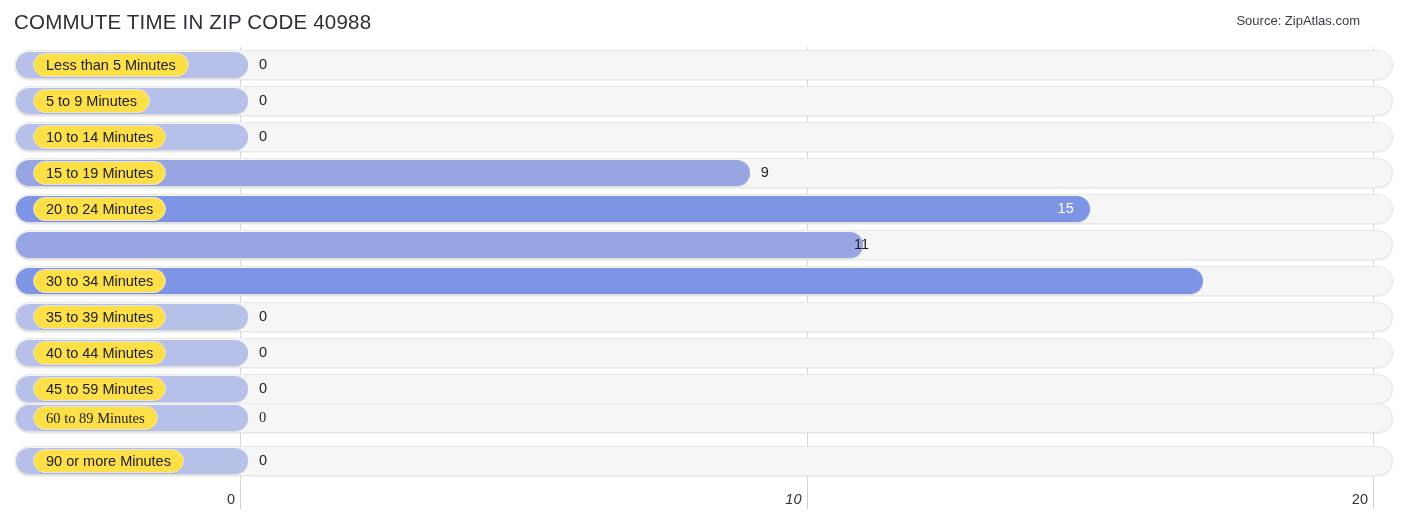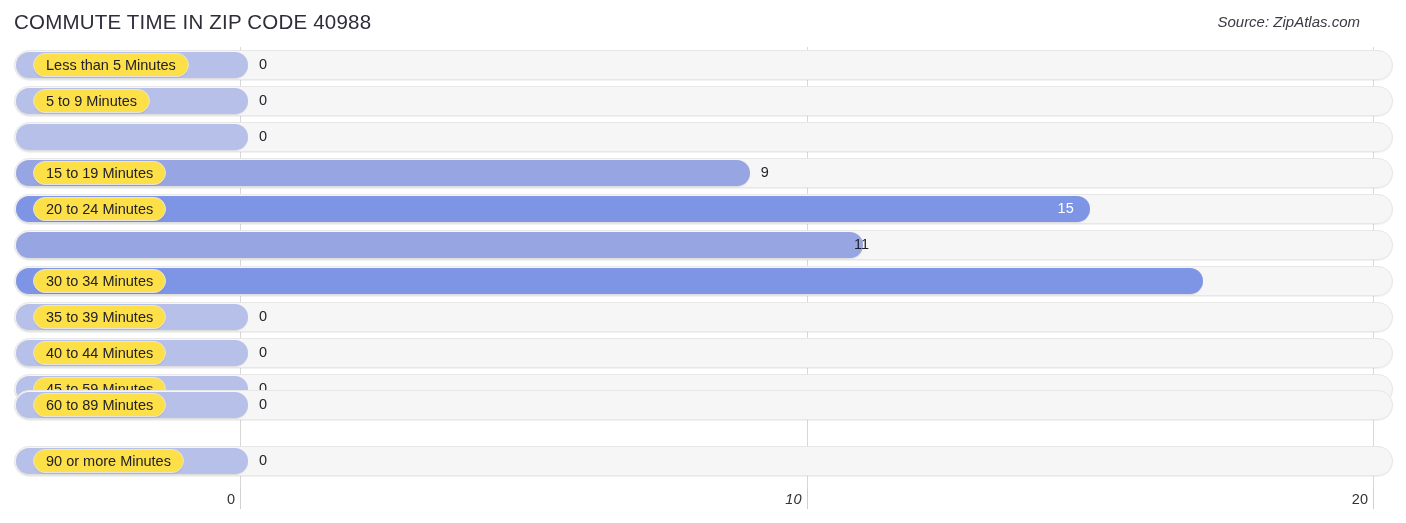--- a/index.html
+++ b/index.html
@@ -29,22 +29,21 @@
     font-size: 20.5px;
     letter-spacing: 0.2px;
     color: #2e2e38;
     font-weight: 400;
     white-space: nowrap;
   }
   #source-label {
     position: absolute;
     right: 12px;
     top: 13px;
-    font-size: 15px;
-    font-style: italic;
+    font-size: 13px;
     color: #3b3b46;
     white-space: nowrap;
     margin-left: 44px;
   }
 
   
   #plot {
     position: absolute;
     left: 0;
     top: 47px;
@@ -173,20 +172,23 @@
       <div class="track"></div>
       <div class="bar" style="width: 232px; background: rgb(183, 192, 232);"></div>
       <div class="label-pill">
         <span>5 to 9 Minutes</span>
       </div>
       <div class="value outside" style="left: 259px;">0</div>
     </div>
     <div class="row" style="top: 72px;">
       <div class="track"></div>
       <div class="bar" style="width: 232px; background: rgb(183, 192, 232);"></div>
+      <div class="label-pill">
+        <span>10 to 14 Minutes</span>
+      </div>
       <div class="value outside" style="left: 259px;">0</div>
     </div>
     <div class="row" style="top: 108px;">
       <div class="track"></div>
       <div class="bar" style="width: 733.85px; background: rgb(151, 166, 227);"></div>
       <div class="label-pill">
         <span>15 to 19 Minutes</span>
       </div>
       <div class="value outside" style="left: 760.85px;">9</div>
     </div>
@@ -228,21 +230,21 @@
       <div class="value outside" style="left: 259px;">0</div>
     </div>
     <div class="row" style="top: 324px;">
       <div class="track"></div>
       <div class="bar" style="width: 232px; background: rgb(183, 192, 232);"></div>
       <div class="label-pill">
         <span>45 to 59 Minutes</span>
       </div>
       <div class="value outside" style="left: 259px;">0</div>
     </div>
-    <div class="row" style="top: 340px;">
+    <div class="row" style="top: 353px; font-family: Liberation Serif, serif;">
       <div class="track"></div>
       <div class="bar" style="width: 232px; background: rgb(183, 192, 232);"></div>
       <div class="label-pill">
         <span>60 to 89 Minutes</span>
       </div>
       <div class="value outside" style="left: 259px;">0</div>
     </div>
     <div class="row" style="top: 396px;">
       <div class="track"></div>
       <div class="bar" style="width: 232px; background: rgb(183, 192, 232);"></div>

